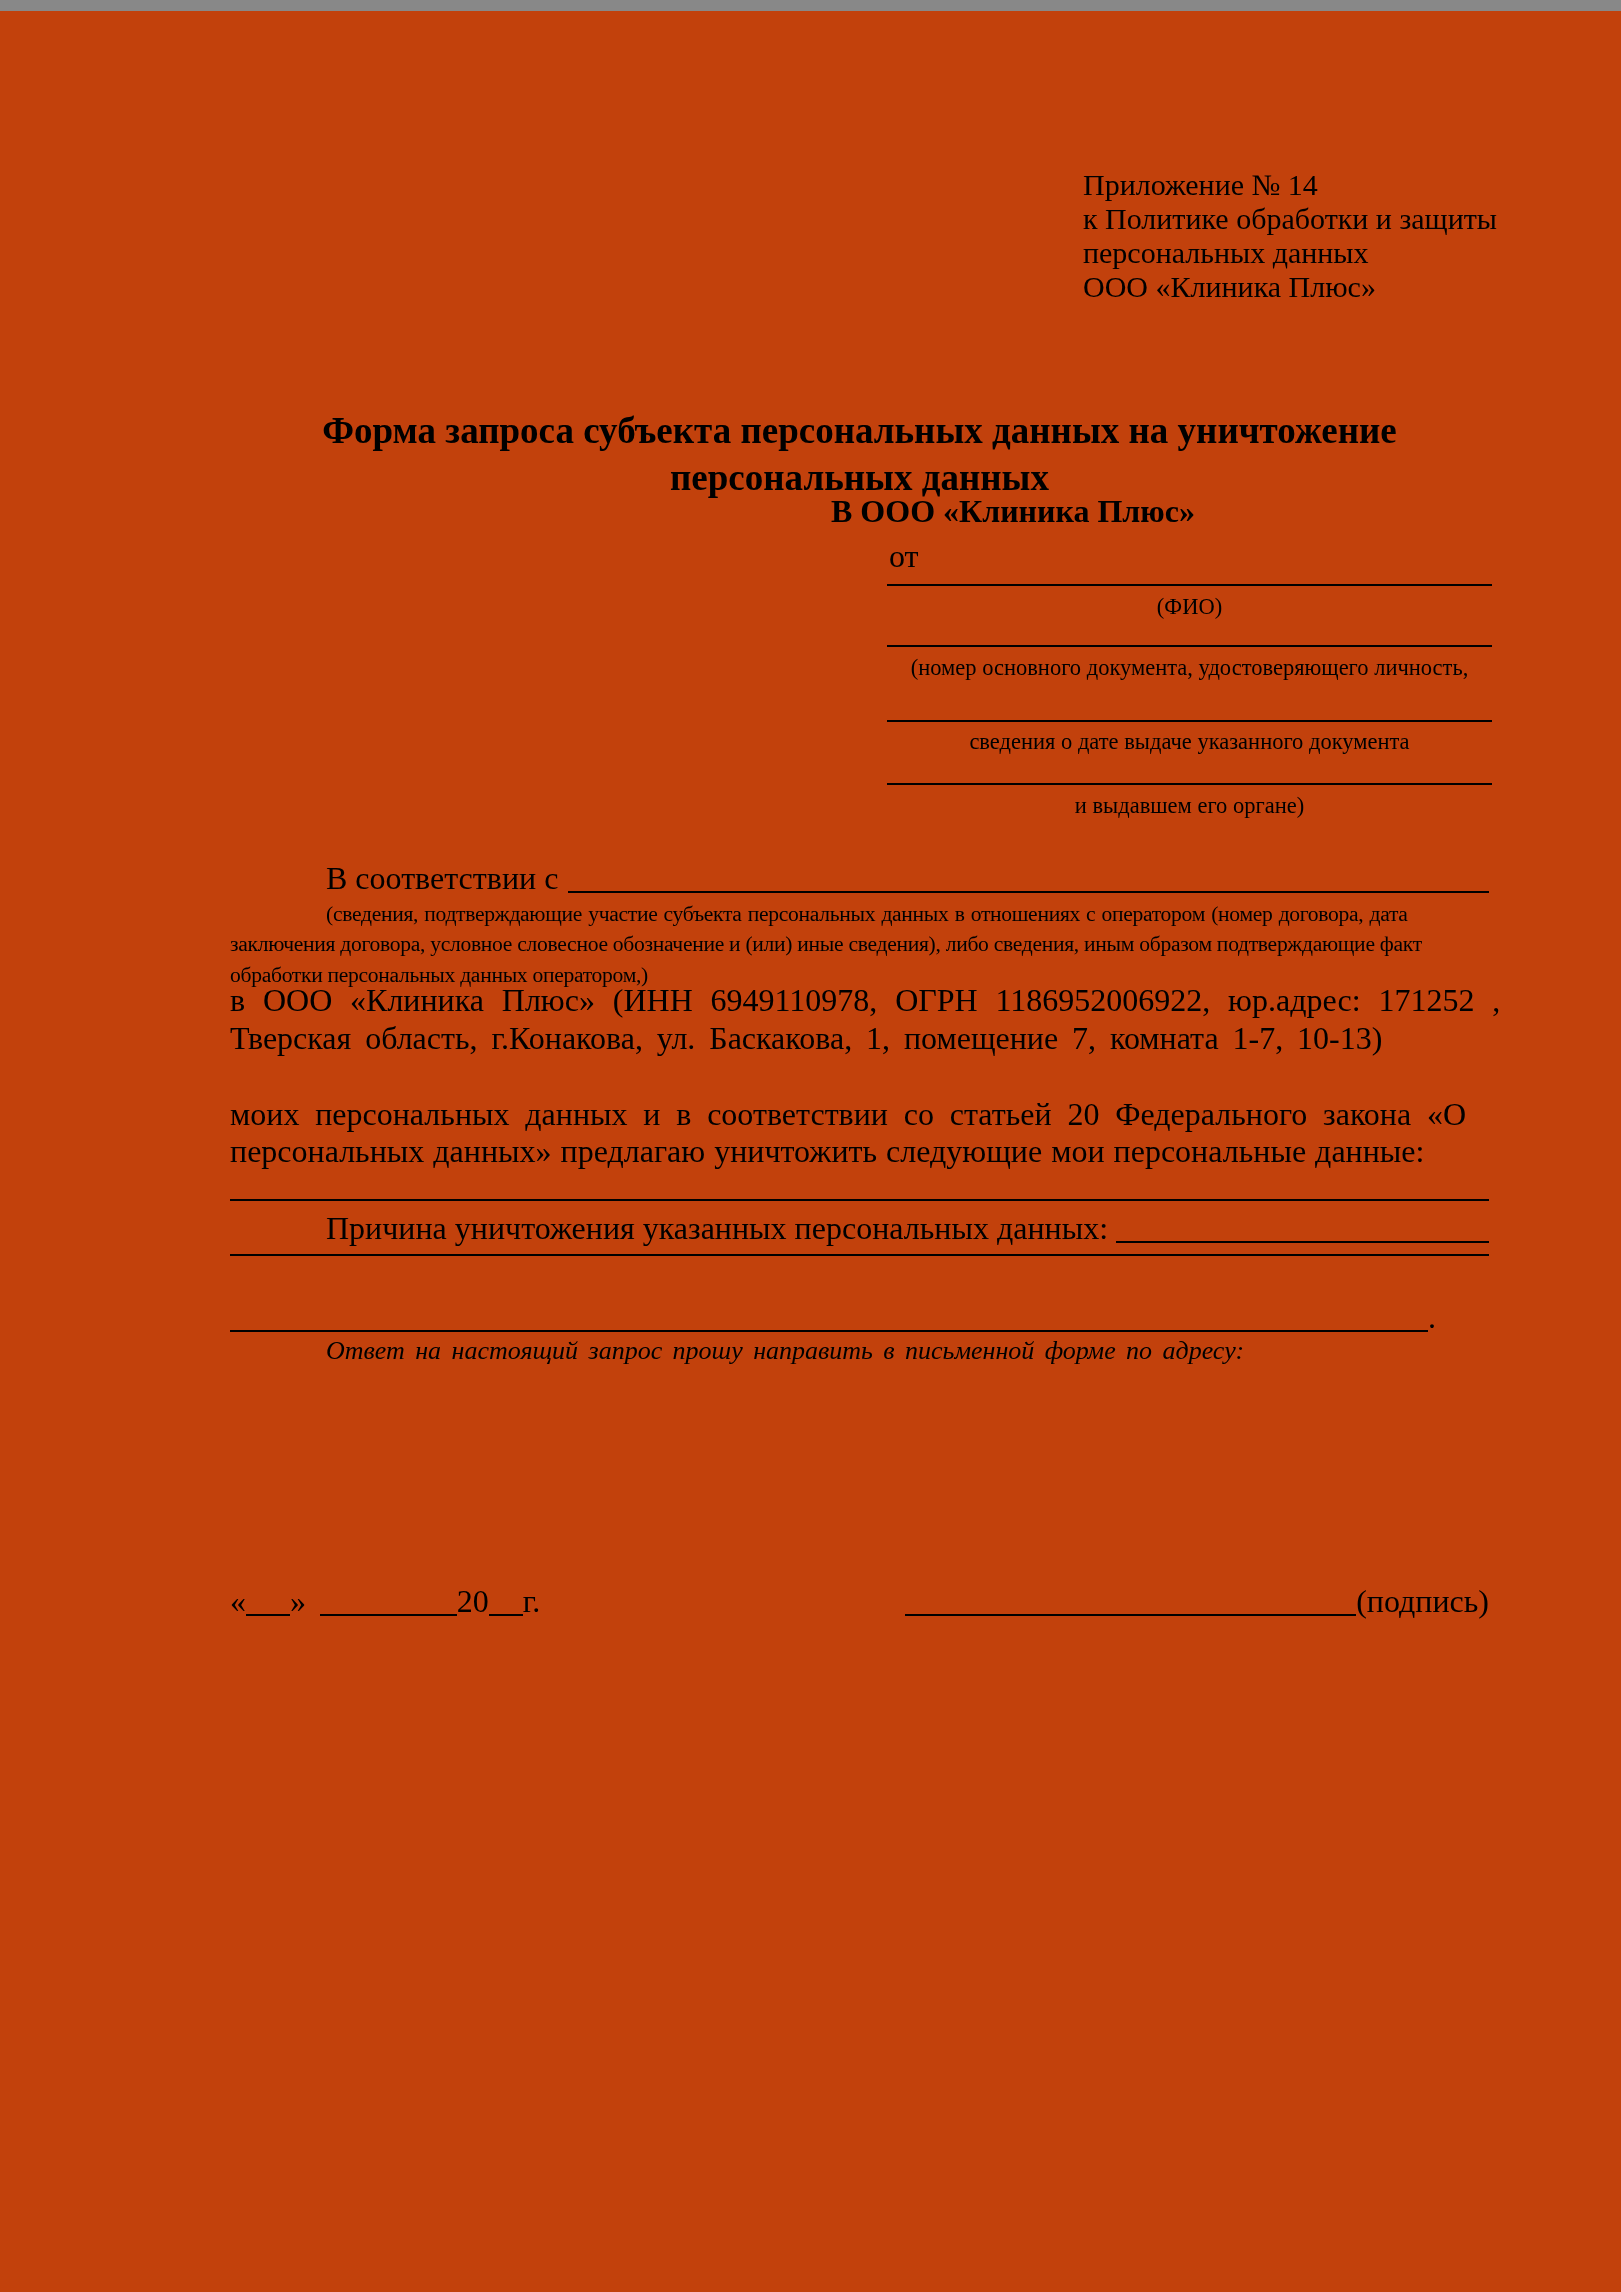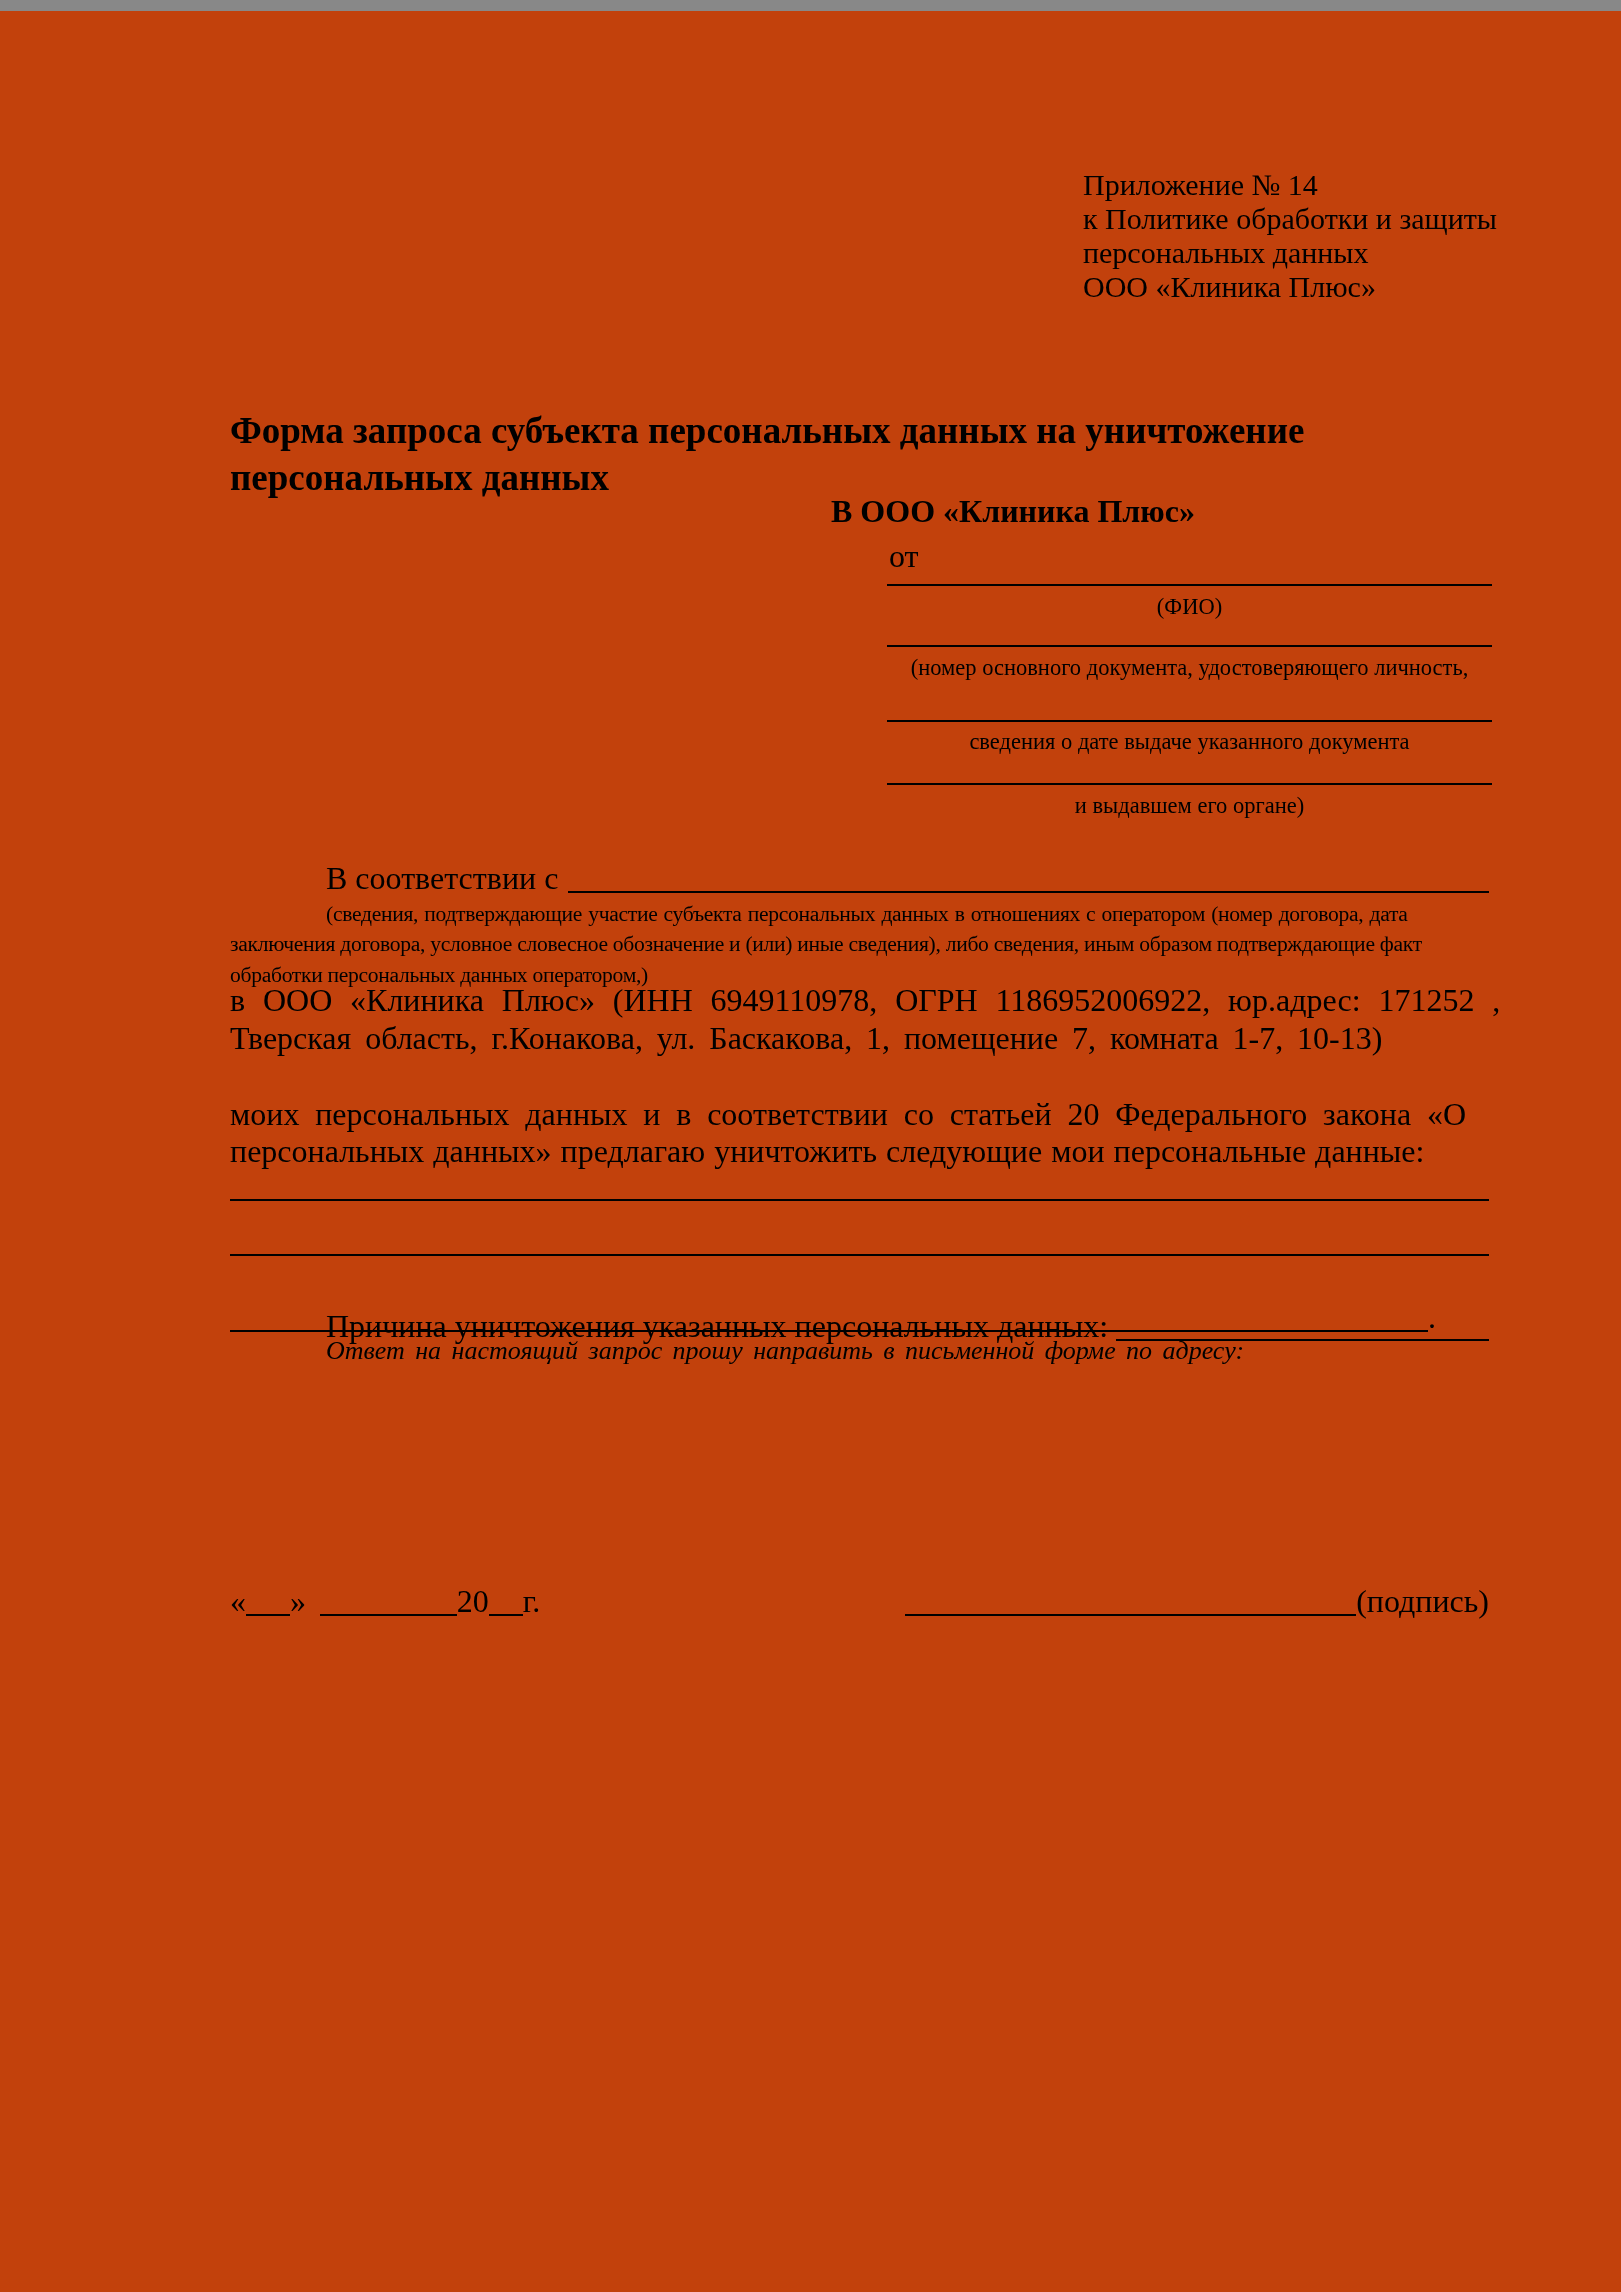--- a/index.html
+++ b/index.html
@@ -9,21 +9,21 @@
     margin:11px auto;
     background:#c2410c;
     color:#000;
     font-family:"Liberation Serif","DejaVu Serif",serif;
     overflow:hidden;
   }
   .abs{position:absolute;}
   
   .hdr{left:1083px;top:157px;font-size:30px;line-height:34px;}
   
-  .title{left:230px;width:1259px;font-weight:bold;font-size:37px;line-height:43px;}
+  .title{left:230px;width:1259px;text-align:center;font-weight:bold;font-size:37px;line-height:43px;}
   .title.l1{top:398px;}
   .title.l2{top:445px;}
   
   .to-line{left:831px;top:482px;font-size:32px;font-weight:bold;}
   .from-line{left:889px;top:527px;font-size:32px;}
   
   .uline{border-top:2.9px solid #000;height:0;}
   .fblock{left:887px;width:605px;}
   .flabel{left:887px;width:605px;text-align:center;font-size:22.5px;line-height:25.5px;}
   .fl1{top:573px;} .lab1{top:583px;}
@@ -43,21 +43,21 @@
   .body-line{left:230px;width:1259px;font-size:32px;white-space:nowrap;}
   .b1{top:971px;word-spacing:9.8px;}
   .b2{top:1009px;word-spacing:5.9px;}
   .b3{top:1046px;word-spacing:3.9px;}
   .b4{top:1085px;word-spacing:7.8px;}
   .b5{top:1122px;word-spacing:1px;}
   
   .ulA{left:230px;top:1188px;width:1259px;}
   .ulB{left:230px;top:1243px;width:1259px;}
   
-  .reason{left:326px;top:1299px;width:1163px;display:flex;align-items:flex-end;font-size:32px;height:35px;}
+  .reason{left:326px;top:1201px;width:1163px;display:flex;align-items:flex-end;font-size:32px;height:35px;}
   .reason .lead{white-space:nowrap;padding-right:7.8px;}
   
   .ulC{left:230px;top:1290px;width:1259px;display:flex;align-items:flex-end;font-size:32px;height:35px;}
   .ulC .seg{width:1198px;border-bottom:2.9px solid #000;height:0;align-self:flex-end;margin-bottom:3.9px;}
   
   .resp1{left:230px;top:1325px;width:1259px;font-size:26px;white-space:nowrap;text-indent:96px;word-spacing:3.9px;font-style:italic;}
   .srok{left:230px;top:1358px;width:1259px;display:flex;align-items:flex-end;font-size:32px;height:37px;}
   .srok .seg{width:531px;border-bottom:2.9px solid #000;height:0;align-self:flex-end;margin-bottom:3.9px;}
   .srok .txt{white-space:nowrap;}
   

